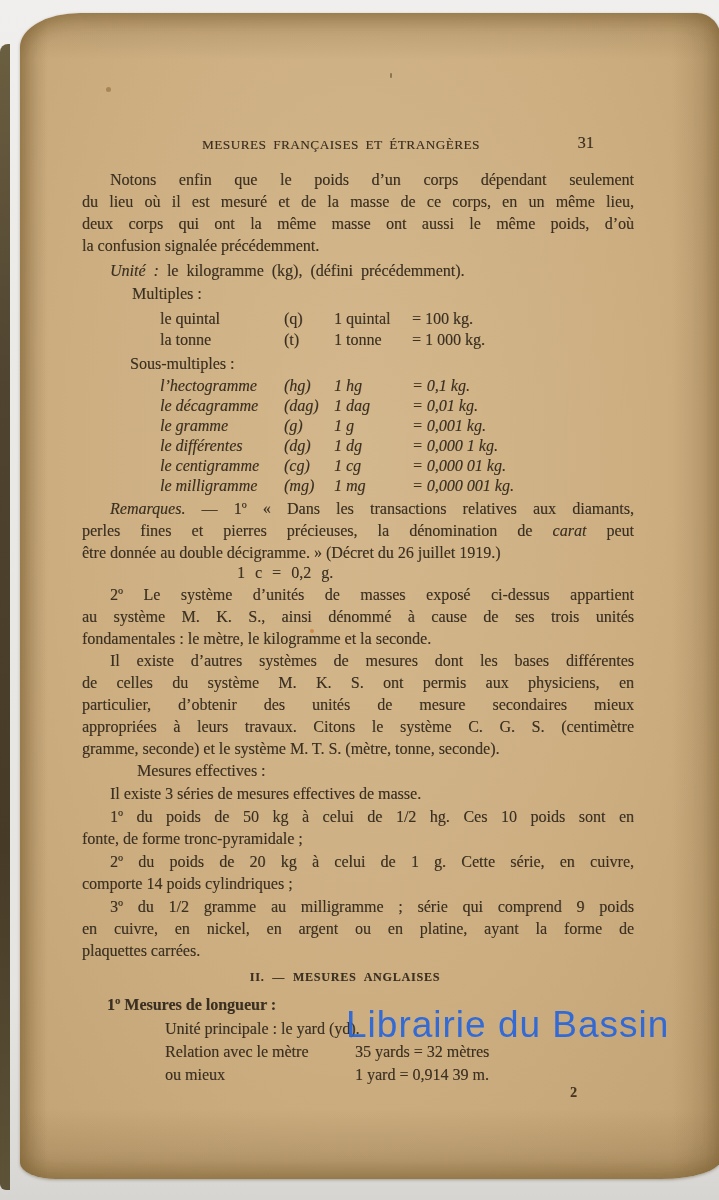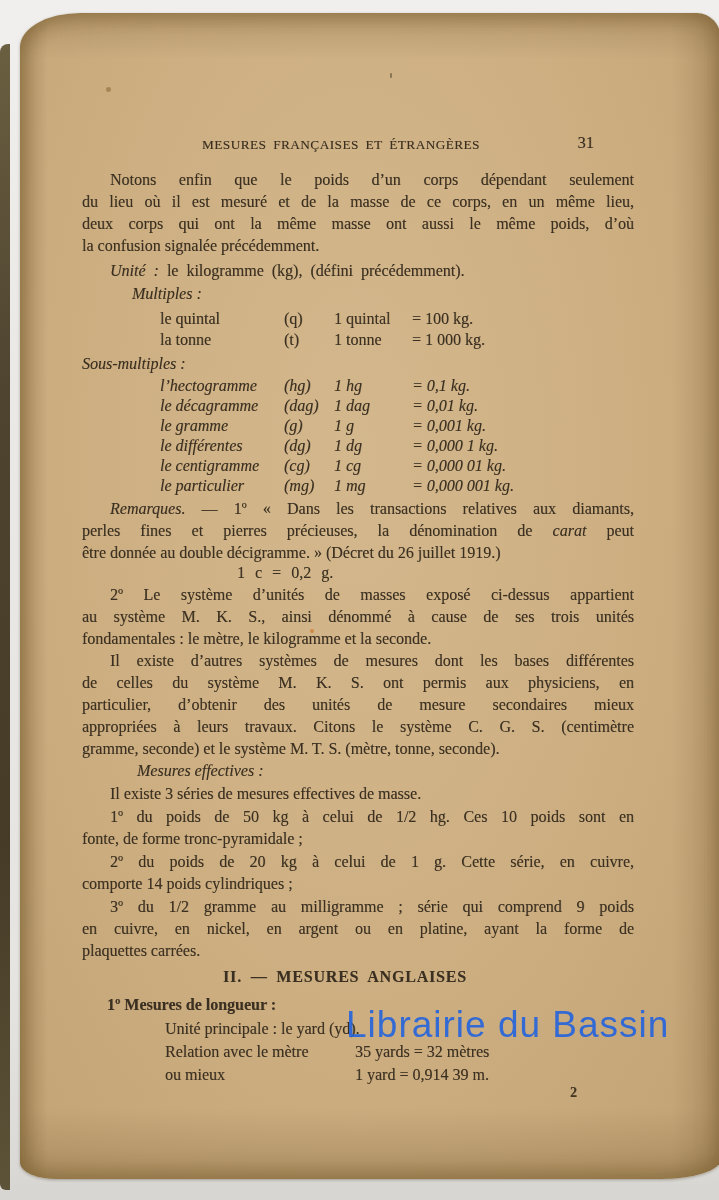--- a/index.html
+++ b/index.html
@@ -36,35 +36,35 @@
   }
   .ln{height:22px; line-height:22px; overflow:hidden; text-align:justify; text-align-last:justify;}
   .ln.last{text-align-last:left;}
   .ln.ind{padding-left:28px;}
   .it{font-style:italic;}
   .header{position:relative; height:18px; line-height:18px;}
   .htitle{text-align:center; padding-right:34px; font-size:13.2px; letter-spacing:0.5px; word-spacing:3px;}
   .pnum{position:absolute; right:40px; top:-2px; font-size:16.5px;}
   .p1{margin-top:15px;}
   .unite{margin-top:3px; height:22px; line-height:22px; padding-left:28px; word-spacing:4px;}
-  .ihead{font-style:italic; height:22px; line-height:22px;}
+  .ihead{height:22px; line-height:22px;}
   .mhead{margin-top:1px; margin-left:50px;}
   .mtable{margin-top:3px;}
   .mtable .row{display:flex; height:21px; line-height:21px; margin-left:78px;}
-  .shead{margin-top:3px; }
+  .shead{margin-top:3px; margin-left:48px;}
   .stable{margin-top:1px;}
   .stable .row{display:flex; height:20px; line-height:20px; margin-left:78px;font-style:italic;}
   .c1{width:124px;} .c2{width:50px;} .c3{width:78px;} .c4{flex:1;}
   .rem{margin-top:2px;}
   .eq{margin-top:-2px; height:22px; line-height:22px; margin-left:155px; word-spacing:6px;}
   .effhead{margin-left:55px;}
   .effintro{margin-top:1px;}
   .item{margin-top:1px;}
   .sec-title{margin-top:5px; height:20px; line-height:20px; font-weight:bold; text-align:center;
-             padding-right:26px; font-size:16px; letter-spacing:0.8px; word-spacing:4px;}
+             padding-right:26px; font-size:12px; letter-spacing:0.8px; word-spacing:4px;}
   .sec-sub{margin-top:7px; height:22px; line-height:22px; font-weight:bold; margin-left:25px;}
   .lenrow{display:flex; height:23px; line-height:23px; margin-left:83px;}
   .lenrow .lab{width:190px;}
   .lenrow.first{margin-top:1px;}
   .sig{position:absolute; left:550px; top:1072px; font-size:14px; font-weight:bold; color:#453823;
        text-shadow:0.4px 0.4px 0.6px rgba(58,45,25,.35);}
   .watermark{
     position:absolute; left:346px; top:1004px; z-index:5;
     font-family:"Liberation Sans","DejaVu Sans",sans-serif;
     font-size:37px; letter-spacing:1px; white-space:nowrap;
@@ -144,21 +144,21 @@
           <div class="c3">1 dg</div>
           <div class="c4">= 0,000 1 kg.</div>
         </div>
         <div class="row">
           <div class="c1">le centigramme</div>
           <div class="c2">(cg)</div>
           <div class="c3">1 cg</div>
           <div class="c4">= 0,000 01 kg.</div>
         </div>
         <div class="row">
-          <div class="c1">le particulier</div>
+          <div class="c1">le milligramme</div>
           <div class="c2">(mg)</div>
           <div class="c3">1 mg</div>
           <div class="c4">= 0,000 001 kg.</div>
         </div>
       </div>
 
       <div class="rem">
         <div class="ln ind"><span class="it">Remarques.</span><span> — 1º « Dans les transactions relatives aux diamants,</span></div>
         <div class="ln"><span>perles fines et pierres précieuses, la dénomination de </span><span class="it">carat</span><span> peut</span></div>
         <div class="ln last">être donnée au double décigramme. » (Décret du 26 juillet 1919.)</div>

